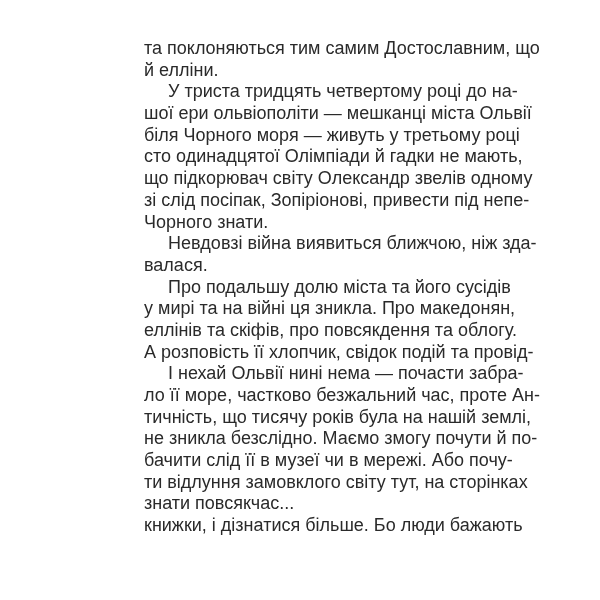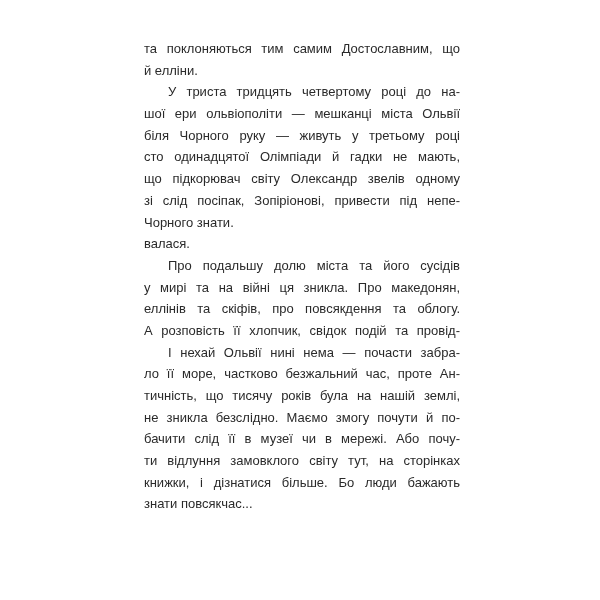--- a/index.html
+++ b/index.html
@@ -12,21 +12,21 @@
       height: 600px;
       position: relative;
       overflow: hidden;
     }
     .page {
       position: absolute;
       left: 144px;
       top: 38px;
       width: 316px;
       font-family: "Liberation Sans", "DejaVu Sans", sans-serif;
-      font-size: 13px;
+      font-size: 18px;
       line-height: 21.7px;
       color: #2a2a2a;
     }
     .line {
       display: block;
       white-space: nowrap;
       text-align: justify;
       text-align-last: justify;
       height: 21.7px;
     }
@@ -41,38 +41,39 @@
 <body>
 
 <div class="page">
   <div>
     <span class="line">та поклоняються тим самим Достославним, що</span>
     <span class="line last">й елліни.</span>
   </div>
   <div>
     <span class="line indent">У триста тридцять четвертому році до на-</span>
     <span class="line">шої ери ольвіополіти — мешканці міста Ольвії</span>
-    <span class="line">біля Чорного руку — живуть у третьому році</span>
+    <span class="line">біля Чорного моря — живуть у третьому році</span>
     <span class="line">сто одинадцятої Олімпіади й гадки не мають,</span>
     <span class="line">що підкорювач світу Олександр звелів одному</span>
     <span class="line">зі слід посіпак, Зопіріонові, привести під непе-</span>
     <span class="line last">Чорного знати.</span>
   </div>
   <div>
+    <span class="line indent">Невдовзі війна виявиться ближчою, ніж зда-</span>
     <span class="line last">валася.</span>
   </div>
   <div>
     <span class="line indent">Про подальшу долю міста та його сусідів</span>
     <span class="line">у мирі та на війні ця зникла. Про македонян,</span>
     <span class="line">еллінів та скіфів, про повсякдення та облогу.</span>
     <span class="line">А розповість її хлопчик, свідок подій та провід-</span>
   </div>
   <div>
     <span class="line indent">І нехай Ольвії нині нема — почасти забра-</span>
     <span class="line">ло її море, частково безжальний час, проте Ан-</span>
     <span class="line">тичність, що тисячу років була на нашій землі,</span>
     <span class="line">не зникла безслідно. Маємо змогу почути й по-</span>
     <span class="line">бачити слід її в музеї чи в мережі. Або почу-</span>
     <span class="line">ти відлуння замовклого світу тут, на сторінках</span>
+    <span class="line last">знати повсякчас...</span>
     <span class="line">книжки, і дізнатися більше. Бо люди бажають</span>
-    <span class="line last">знати повсякчас...</span>
   </div>
 </div>
 
 </body></html>

